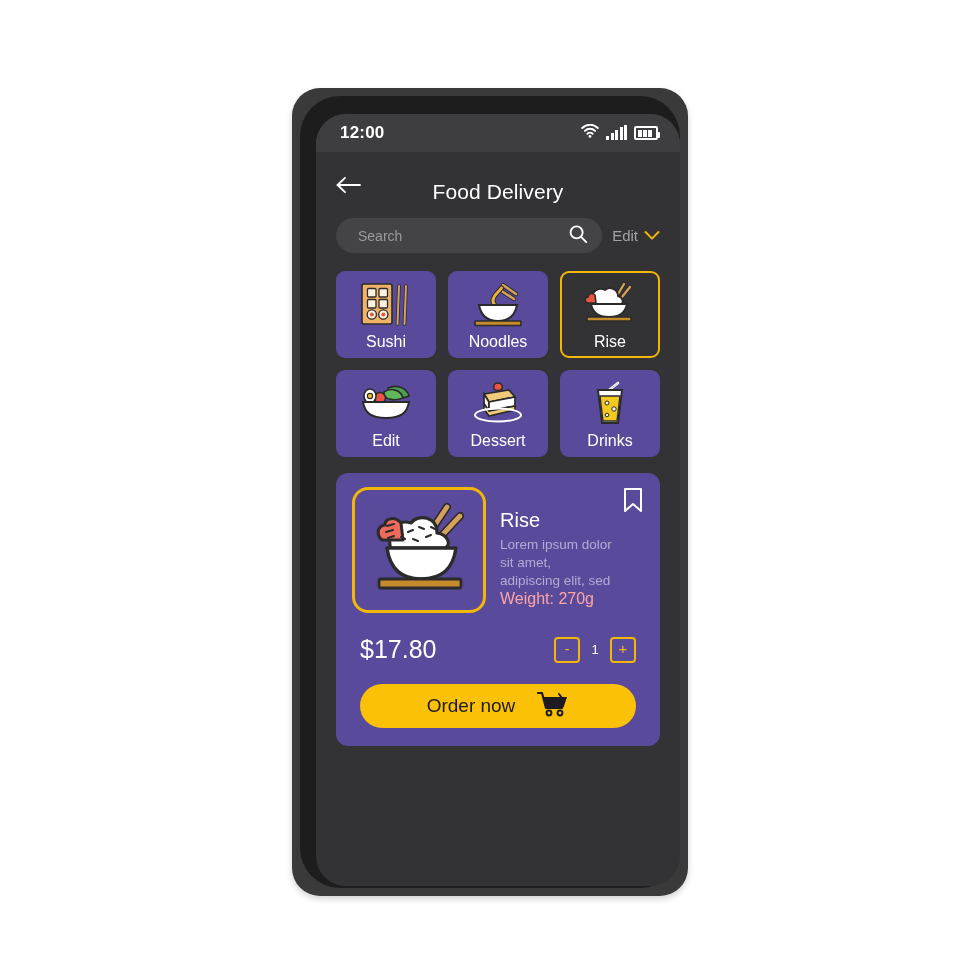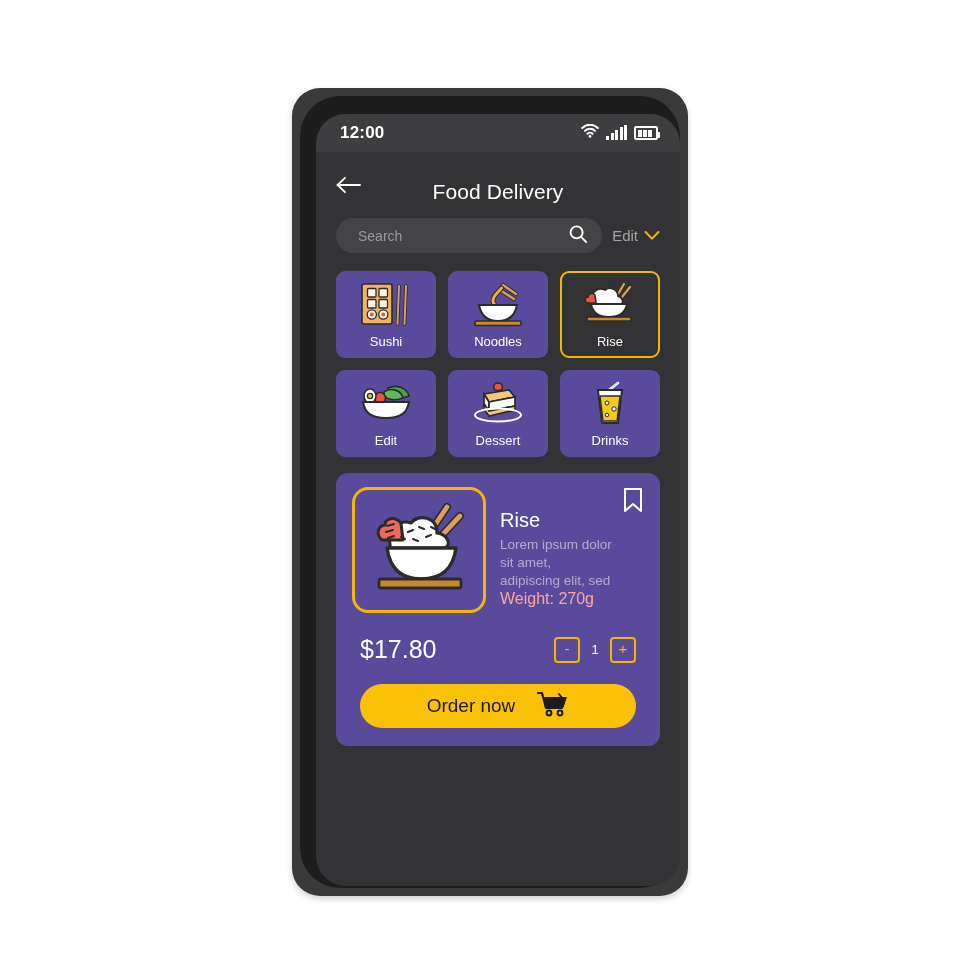--- a/index.html
+++ b/index.html
@@ -208,21 +208,21 @@
   }
   .cat-art {
     flex: 1;
     display: flex;
     align-items: center;
     justify-content: center;
     width: 100%;
   }
   .cat-label {
     color: #ffffff;
-    font-size: 13px;
+    font-size: 16px;
     line-height: 14px;
   }
 
   
   #product-card {
     margin: 16px 20px 0 20px;
     background: #5a4a9c;
     border-radius: 12px;
     padding: 14px 16px 18px 16px;
     box-sizing: border-box;

